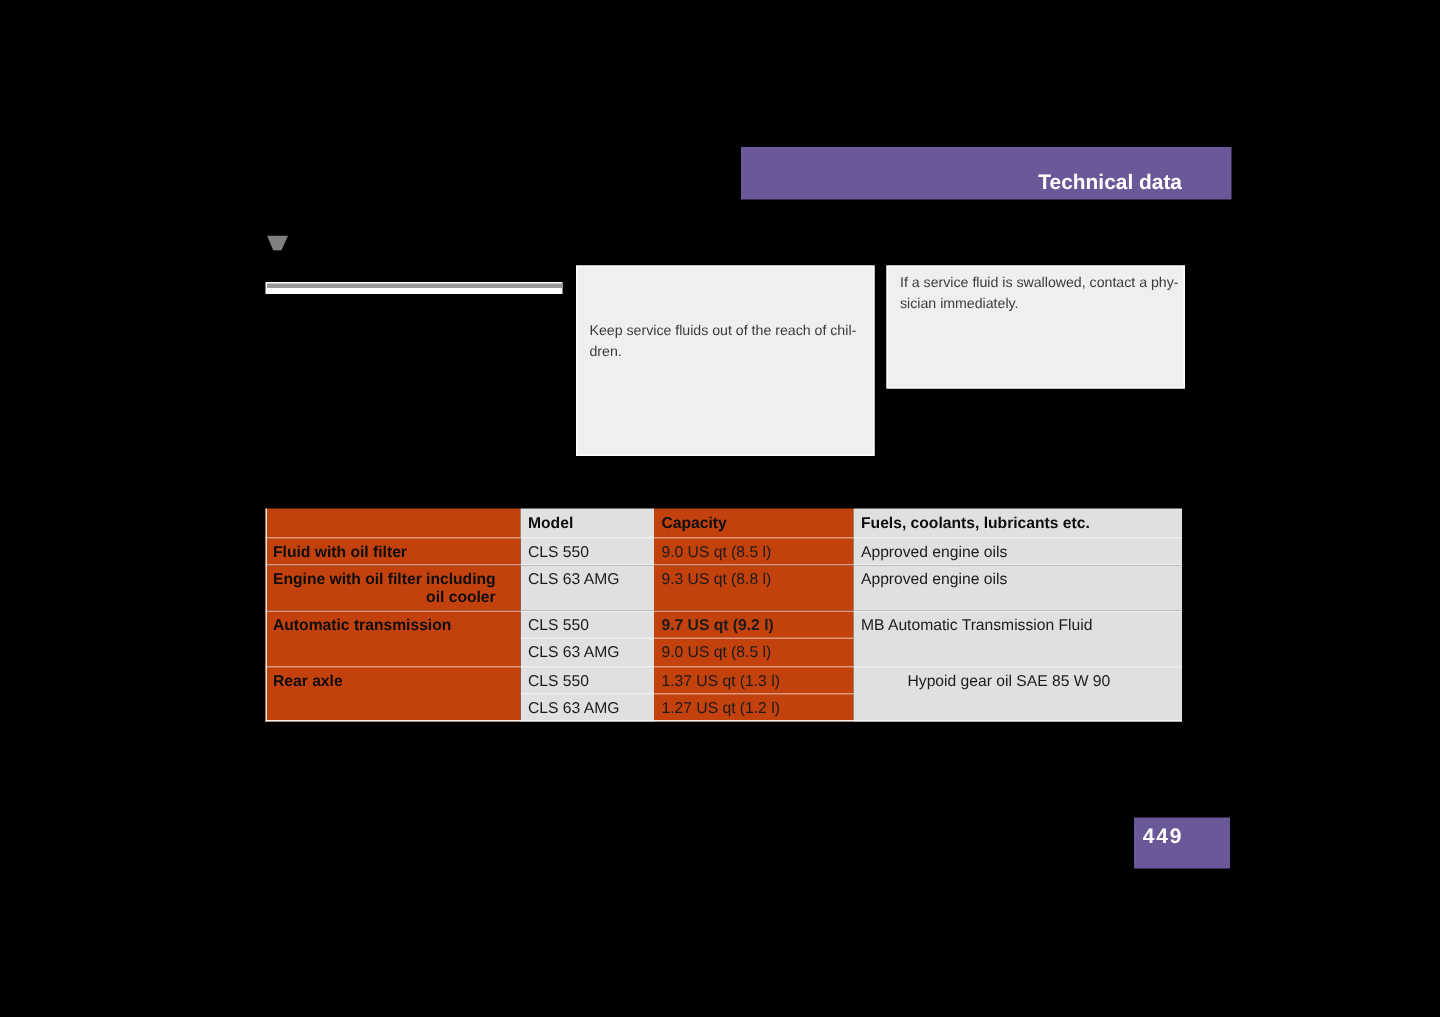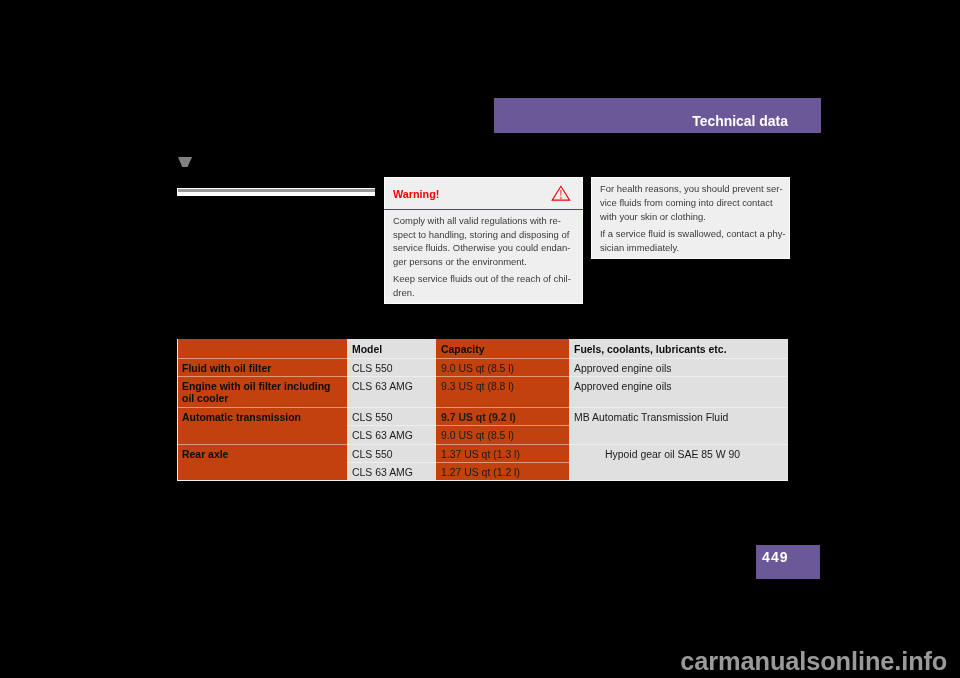--- a/index.html
+++ b/index.html
@@ -57,39 +57,26 @@
   <div id="marker">
     <svg width="14.1" height="10.1" viewBox="0 0 14.1 10.1">
       <path d="M0 0 H14.1 L9.5 10.1 H4.3 Z" fill="#808080"></path>
     </svg>
   </div>
   <div id="rule">
     <div class="rule-top"></div>
 
   </div>
   <div id="warnbox">
-    <div class="wb-head">
-      <span class="wb-title">Warning!</span>
-      <span class="wb-icon">
-        <svg width="20" height="18" viewBox="0 0 20 18">
-          <path d="M9.9 2.3 L18.6 16.1 L1.2 16.1 Z" fill="none" stroke="#f50007" stroke-width="1.15" stroke-linejoin="miter"></path>
-          <path d="M9.4 6.0 L10.45 6.0 L10.22 12.2 L9.65 12.2 Z" fill="#f50007"></path>
-          <rect x="9.3" y="13.2" width="1.25" height="1.5" fill="#f50007"></rect>
-        </svg>
-      </span>
-      <div class="wb-rule"></div>
-    </div>
     <div class="wb-body">
-        <p>Comply with all valid regulations with re-<br>spect to handling, storing and disposing of<br>service fluids. Otherwise you could endan-<br>ger persons or the environment.</p>
         <p>Keep service fluids out of the reach of chil-<br>dren.</p>
       </div>
   </div>
   <div id="infobox">
     <div class="ib-body">
-        <p>For health reasons, you should prevent ser-<br>vice fluids from coming into direct contact<br>with your skin or clothing.</p>
         <p>If a service fluid is swallowed, contact a phy-<br>sician immediately.</p>
       </div>
   </div>
   <div id="table">
     <div id="table-edge-left"></div>
     <div id="table-edge-bottom"></div>
   <div class="tcell tdark tbold" style="left: 0px; top: 0px; width: 170px; height: 19px;"></div>
       <div class="tcell tlight tbold" style="left: 170px; top: 0px; width: 89px; height: 19px;">
         <span class="tx" style="top: 4.6px;">Model</span>
       </div>
@@ -135,21 +122,21 @@
       <div class="tcell tdark" style="left: 259px; top: 123px; width: 133px; height: 19px;">
         <span class="tx" style="top: 4.6px;">1.27 US qt (1.2 l)</span>
       </div>
       <div class="tcell tdark tbold" style="left: 0px; top: 19px; width: 170px; height: 18.5px;">
         <span class="tx" style="top: 4.6px;">Fluid with oil filter</span>
       </div>
       <div class="tcell tlight" style="left: 392px; top: 19px; width: 219px; height: 18.5px;">
         <span class="tx" style="top: 4.6px;">Approved engine oils</span>
       </div>
       <div class="tcell tdark tbold" style="left: 0px; top: 37.5px; width: 170px; height: 30.5px;">
-        <span class="tx" style="top: 4.6px;">Engine with oil filter including
+        <span class="tx" style="top: 4.6px; text-align: right;">Engine with oil filter including
 oil cooler</span>
       </div>
       <div class="tcell tlight" style="left: 392px; top: 37.5px; width: 219px; height: 30.5px;">
         <span class="tx" style="top: 4.6px;">Approved engine oils</span>
       </div>
       <div class="tcell tdark tbold" style="left: 0px; top: 68px; width: 170px; height: 37px;">
         <span class="tx" style="top: 4.6px;">Automatic transmission</span>
       </div>
       <div class="tcell tlight" style="left: 392px; top: 68px; width: 219px; height: 37px;">
         <span class="tx" style="top: 4.6px;">MB Automatic Transmission Fluid</span>
@@ -171,14 +158,13 @@
       <div class="tsep" style="left: 392px; top: 67.5px; width: 219px;"></div>
       <div class="tsep" style="left: 170px; top: 86px; width: 222px;"></div>
       <div class="tsep" style="left: 170px; top: 104.5px; width: 222px;"></div>
       <div class="tsep" style="left: 0px; top: 104.5px; width: 170px;"></div>
       <div class="tsep" style="left: 392px; top: 104.5px; width: 219px;"></div>
       <div class="tsep" style="left: 170px; top: 122.5px; width: 222px;"></div>
     </div>
   <div id="pageno">
     <span id="pageno-num">449</span>
   </div>
-  <div id="watermark">carmanualsonline.info</div>
 </div>
 
 </body></html>

